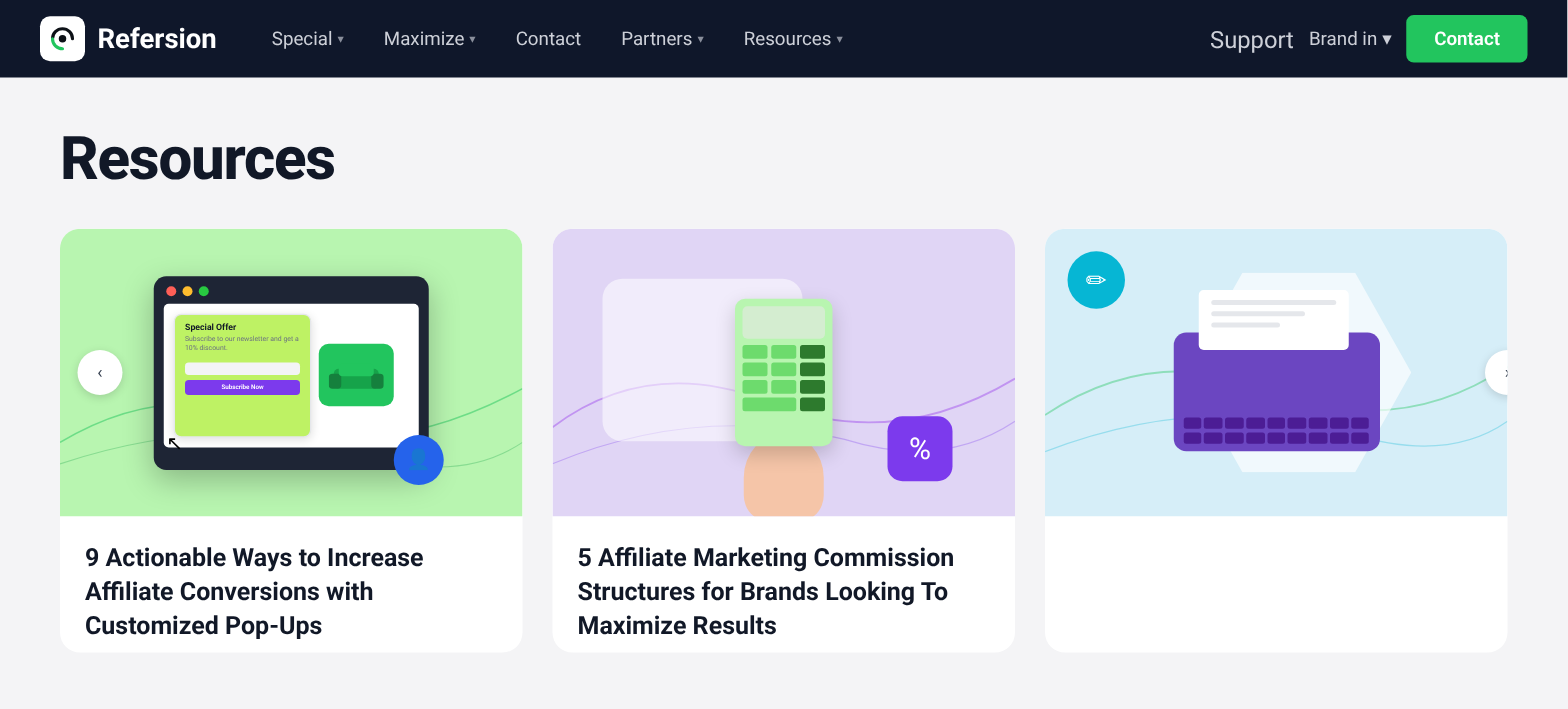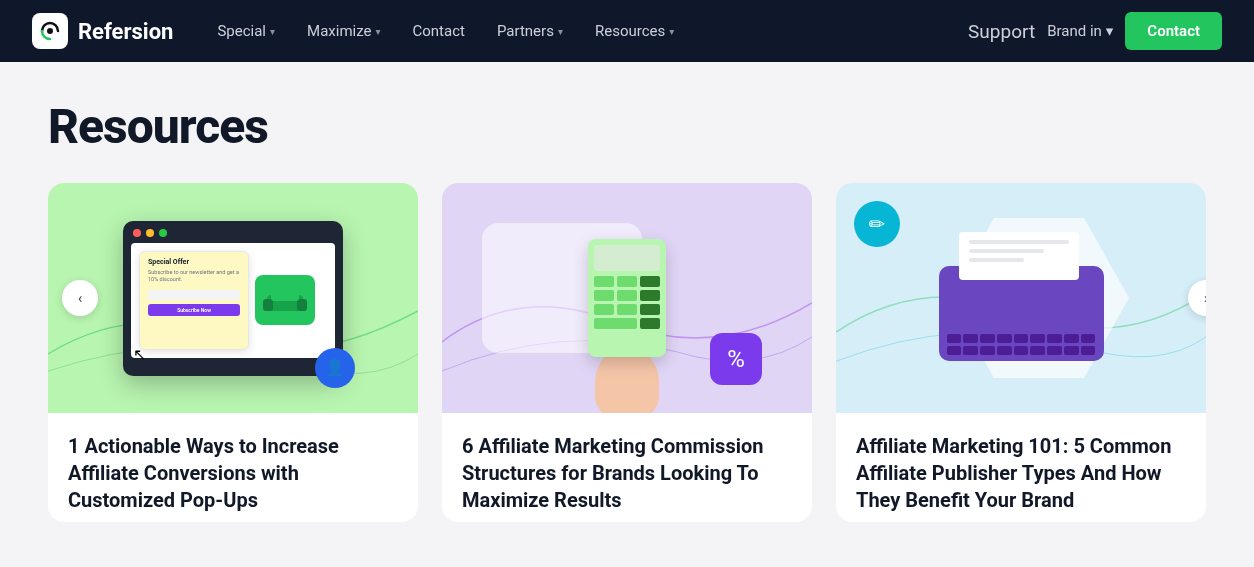--- a/index.html
+++ b/index.html
@@ -170,21 +170,21 @@
       margin: 0 8px;
       border-radius: 4px;
       height: 115px;
       position: relative;
       overflow: hidden;
       display: flex;
       padding: 8px;
       gap: 6px;
     }
     .popup-box {
-      background: #fef9c3;
+      background: #bef264;
       border: 1px solid #e5e7eb;
       border-radius: 6px;
       padding: 6px 8px;
       width: 110px;
       box-shadow: 0 2px 8px rgba(0,0,0,0.12);
     }
     .popup-title {
       font-size: 7px;
       font-weight: 700;
       color: #111827;
@@ -356,21 +356,21 @@
           </div>
 
           <div class="user-icon-circle" style="position:absolute; bottom:-12px; right:-12px; width:40px; height:40px; background:#2563eb; border-radius:50%; display:flex; align-items:center; justify-content:center; color:#fff; font-size:16px; z-index:6;">
             <span>👤</span>
           </div>
 
           <div style="position:absolute; bottom:12px; left:10px; font-size:16px; z-index:6;">↖</div>
         </div>
       </div>
       <div class="card-body">
-        <p class="card-title">1 Actionable Ways to Increase Affiliate Conversions with Customized Pop-Ups</p>
+        <p class="card-title">9 Actionable Ways to Increase Affiliate Conversions with Customized Pop-Ups</p>
       </div>
     </div>
 
     <div class="card">
       <div class="card-image purple-bg">
         <svg class="deco-line" viewBox="0 0 380 230">
           <path d="M0 160 Q80 100 180 140 Q280 180 380 120" fill="none" stroke="#9333ea" stroke-width="1.5" opacity="0.4"></path>
           <path d="M0 190 Q120 140 240 170 Q320 195 380 155" fill="none" stroke="#7c3aed" stroke-width="1" opacity="0.3"></path>
         </svg>
 
@@ -396,21 +396,21 @@
 
             <div style="position:absolute; bottom:-60px; left:50%; transform:translateX(-50%); width:64px; height:70px; background:#f5c5a8; border-radius:50% 50% 30% 30%; z-index:-1;"></div>
           </div>
         </div>
 
         <div style="position:absolute; bottom:28px; right:50px; width:52px; height:52px; background:#7c3aed; border-radius:12px; display:flex; align-items:center; justify-content:center; color:#fff; font-size:24px; z-index:4;">
           <span>%</span>
         </div>
       </div>
       <div class="card-body">
-        <p class="card-title">6 Affiliate Marketing Commission Structures for Brands Looking To Maximize Results</p>
+        <p class="card-title">5 Affiliate Marketing Commission Structures for Brands Looking To Maximize Results</p>
       </div>
     </div>
 
     <div class="card">
       <div class="card-image light-blue-bg" style="background:#d6eef8; overflow:visible; position:relative;">
         <svg class="deco-line" viewBox="0 0 380 230">
           <path d="M0 150 Q90 90 190 130 Q290 170 380 110" fill="none" stroke="#22c55e" stroke-width="1.5" opacity="0.4"></path>
           <path d="M0 180 Q130 130 250 165 Q330 190 380 155" fill="none" stroke="#06b6d4" stroke-width="1" opacity="0.3"></path>
         </svg>
 
@@ -454,19 +454,16 @@
                 <div style="background:#4c1d95; border-radius:2px; height:9px;"></div>
               </div>
             </div>
           </div>
         </div>
 
         <div style="position:absolute; right:-18px; top:50%; transform:translateY(-50%); width:36px; height:36px; background:#fff; border-radius:50%; display:flex; align-items:center; justify-content:center; box-shadow:0 2px 8px rgba(0,0,0,0.15); font-size:14px; color:#374151; z-index:10;">
           <span>›</span>
         </div>
       </div>
-      <div class="card-body">
-        <p class="card-title">Affiliate Marketing 101: 5 Common Affiliate Publisher Types And How They Benefit Your Brand</p>
-      </div>
     </div>
 
   </div>
 </div>
 
 </body></html>

